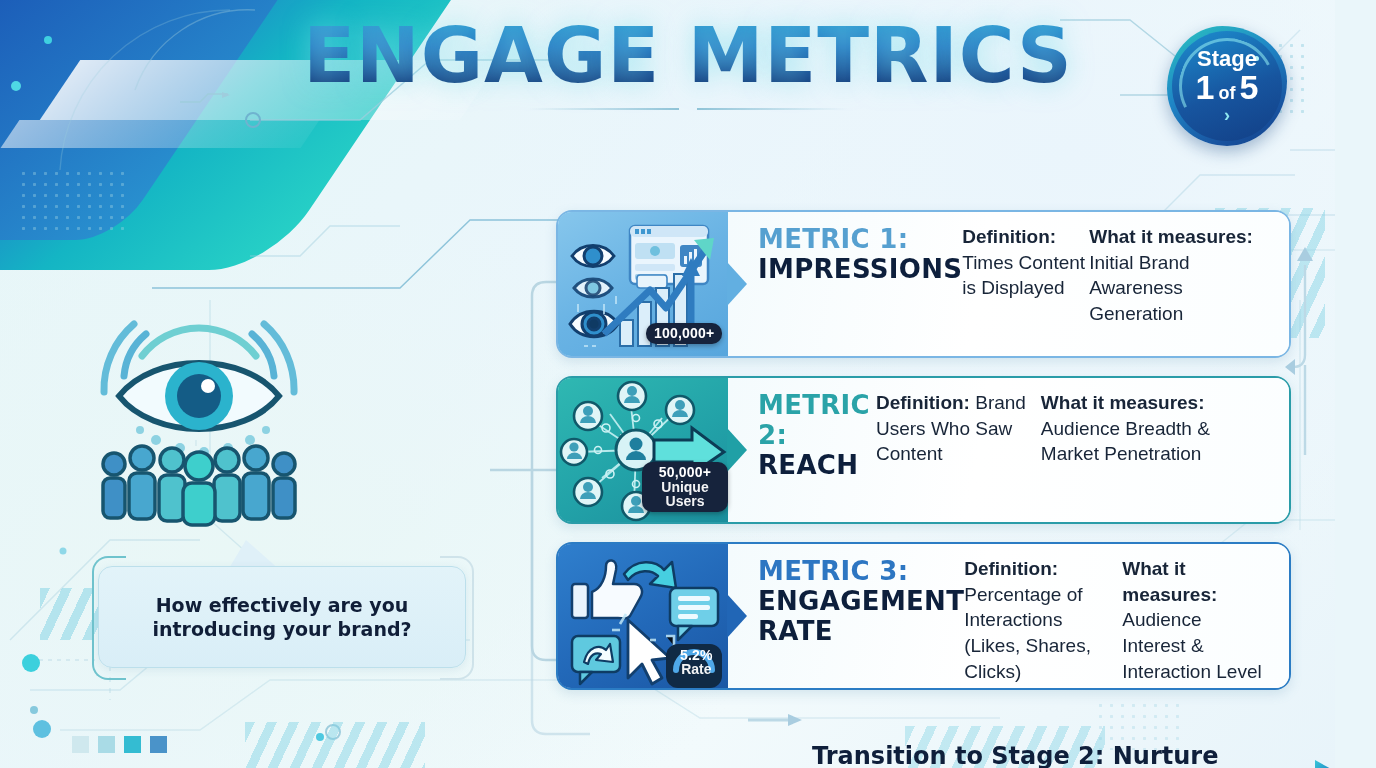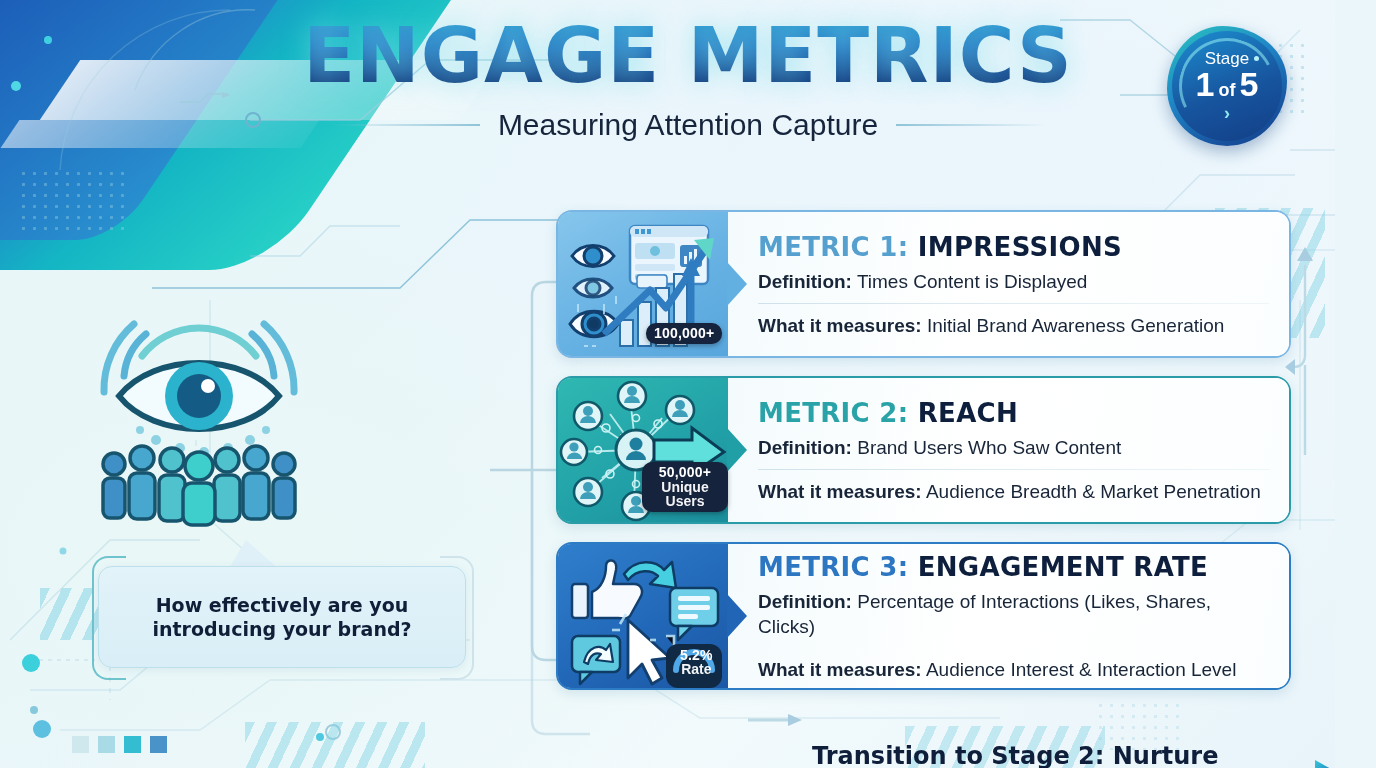--- a/index.html
+++ b/index.html
@@ -72,21 +72,21 @@
   .badge-blob2 {
     position:absolute; inset:5px;
     background:linear-gradient(160deg,#1d8fd0 0%,#17559f 55%,#123f86 100%);
     border-radius:50%;
   }
   .badge-ring { position:absolute; inset:12px; border-radius:50%;
     border:3px solid rgba(150,240,245,.55); border-right-color:transparent; border-bottom-color:transparent;
     transform:rotate(18deg); }
   .badge-inner { position:absolute; inset:0; display:flex; flex-direction:column;
     align-items:center; justify-content:center; color:#fff; }
-  .badge-stage { font-size:17px; font-weight:400; line-height:1; }
+  .badge-stage { font-size:22px; font-weight:700; line-height:1; }
   .badge-num { font-size:34px; font-weight:800; line-height:1.05; display:flex; align-items:baseline; gap:4px;}
   .badge-of { font-size:18px; font-weight:700; }
   .badge-chev { font-size:18px; color:#8fe8f0; line-height:1; margin-top:1px; font-weight:800;}
   .badge-dot { position:absolute; top:30px; right:28px; width:5px; height:5px; border-radius:50%; background:#b6f0f6; }
 
   
   #goal-title { position:absolute; left:152px; top:236px; font-size:36px; font-weight:800;
     color:#0e2748; letter-spacing:.5px; font-family:"DejaVu Sans", sans-serif;}
 
   #goal-visual { position:absolute; left:84px; top:300px; width:230px; height:225px; }
@@ -127,21 +127,21 @@
   .ic-2 { background:linear-gradient(150deg,#2fb8b2 0%,#22a2a8 55%,#1b8e9c 100%); }
   .ic-3 { background:linear-gradient(150deg,#2f7fcd 0%,#2268b8 55%,#1b57a4 100%); }
   .icon-notch { position:absolute; right:-19px; top:50%; transform:translateY(-50%);
     width:0; height:0; border-top:22px solid transparent; border-bottom:22px solid transparent; }
   .nt-1 { border-left:20px solid #62afe1; }
   .nt-2 { border-left:20px solid #20a0a6; }
   .nt-3 { border-left:20px solid #2166b6; }
 
   .card-body { flex:1; padding:12px 20px 10px 30px;
     background:linear-gradient(100deg,#f4fbfd 0%,#ffffff 45%,#fbfeff 100%);
-    border-radius:0 13px 13px 0; display:flex; flex-direction:column; justify-content:center;}
+    border-radius:0 13px 13px 0; display:flex; justify-content:flex-start;}
   .card-title { font-size:26px; font-weight:800; color:#0d1f3c; letter-spacing:.3px;
     margin-bottom:7px; font-family:"DejaVu Sans", sans-serif; }
   .m-pre-1 { color:#56a0d0; }
   .m-pre-2 { color:#2aa3a8; }
   .m-pre-3 { color:#2d76c2; }
   .card-line { font-size:19px; color:#182538; line-height:1.35; }
   .card-line b { font-weight:800; }
   .card-sep { height:1px; background:linear-gradient(90deg,#cfe1ea,#eef6f9);
     margin:8px 0 9px 0; }
 
@@ -222,21 +222,20 @@
     <div style="width:17px;height:17px;background:#cfe8ee;"></div>
     <div style="width:17px;height:17px;background:#a9dbe6;"></div>
     <div style="width:17px;height:17px;background:#34bcd2;"></div>
     <div style="width:17px;height:17px;background:#4a93c9;"></div>
   </div>
 
   <div id="header">
     <div id="title">ENGAGE METRICS</div>
     <div id="subtitle-wrap">
       <div class="sub-rule"></div>
-      <div id="subtitle">Measuring Attention Capture</div>
       <div class="sub-rule right"></div>
     </div>
   </div>
 
   <div id="badge">
     <div class="badge-blob"></div>
     <div class="badge-blob2"></div>
     <div class="badge-ring"></div>
     <div class="badge-dot"></div>
     <div class="badge-inner">

